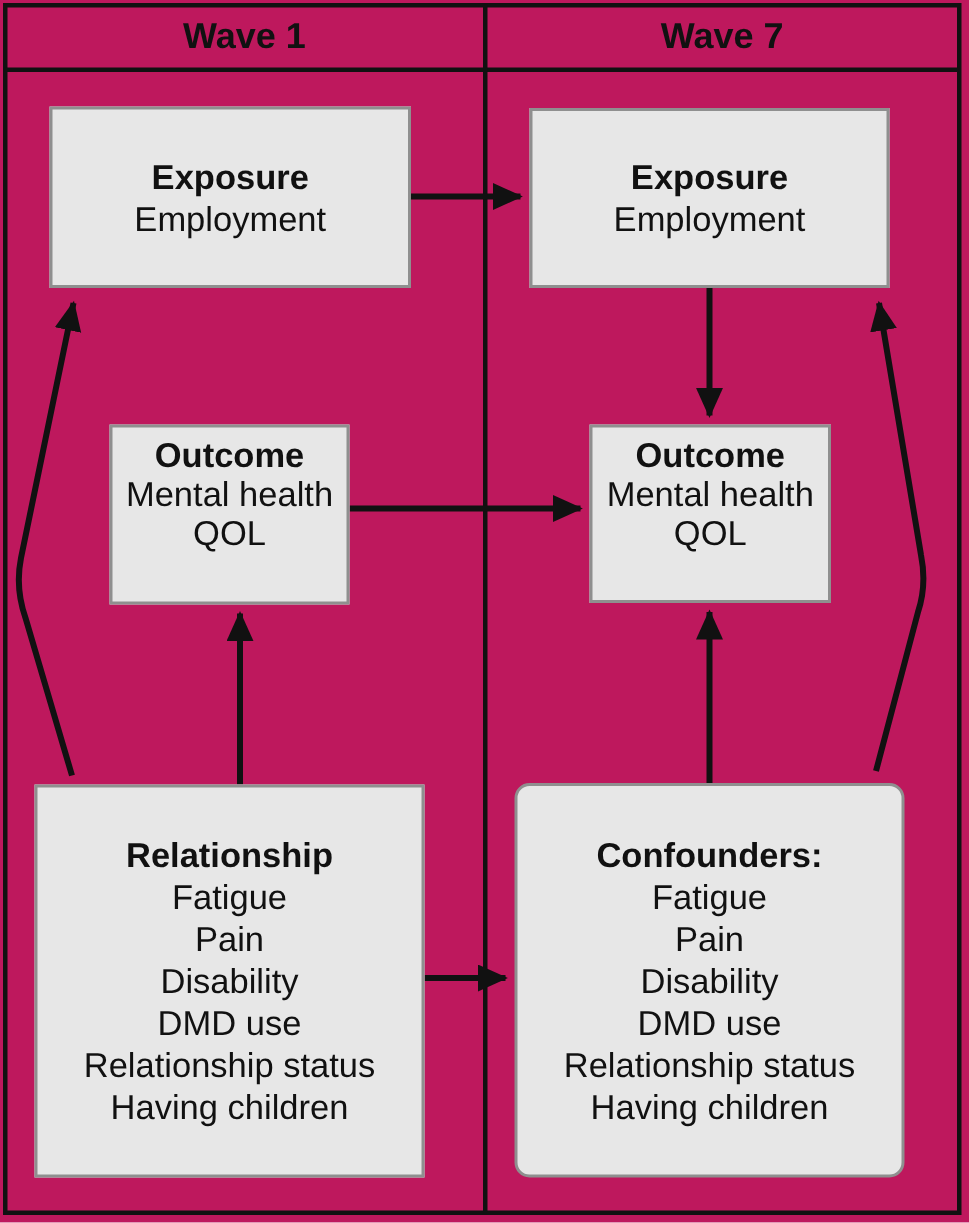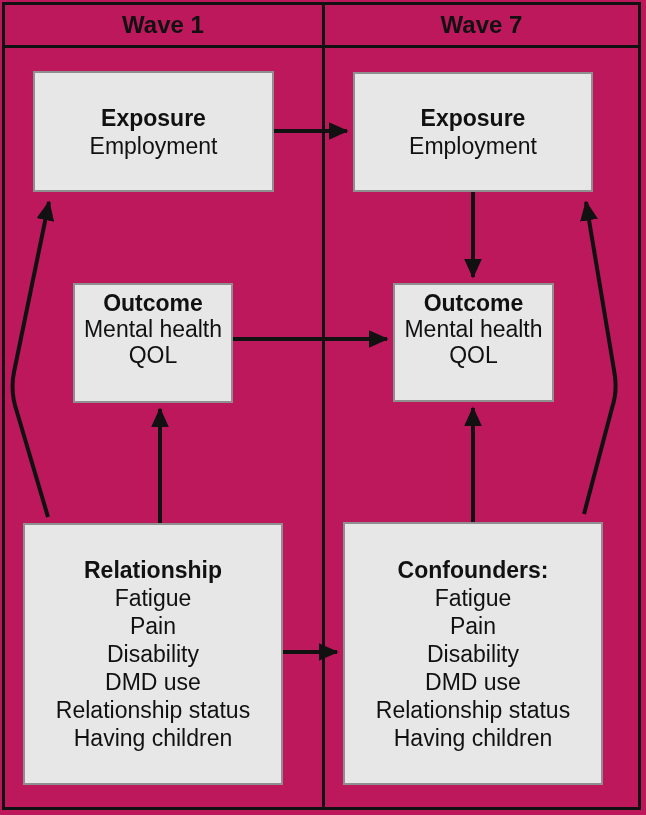--- a/index.html
+++ b/index.html
@@ -48,21 +48,21 @@
     line-height: 28px;
   }
   .node .ttl { font-weight: bold; }
   .node-exposure1    { left: 33px;  top: 71px;  width: 241px; height: 121px; }
   .node-exposure2    { left: 353px; top: 72px;  width: 240px; height: 120px; }
   .node-outcome1     { left: 73px;  top: 283px; width: 160px; height: 120px;
                        justify-content: flex-start; padding-top: 5px; line-height: 26px; }
   .node-outcome2     { left: 393px; top: 283px; width: 161px; height: 119px;
                        justify-content: flex-start; padding-top: 5px; line-height: 26px; }
   .node-confounders1 { left: 23px;  top: 523px; width: 260px; height: 262px; }
-  .node-confounders2 { left: 343px; top: 522px; width: 260px; height: 263px; }
+  .node-confounders2 { left: 343px; top: 522px; width: 260px; height: 263px; border-radius: 10px; }
 </style>
 </head>
 <body>
 
 <div class="page">
 
   <svg class="wires" viewBox="0 0 646 815">
     <defs>
       <marker id="ah" markerWidth="6" markerHeight="5" refX="4.6" refY="2.25" orient="auto" markerUnits="strokeWidth">
         <path d="M0,0 L5,2.25 L0,4.5 Z" fill="#111111"></path>

